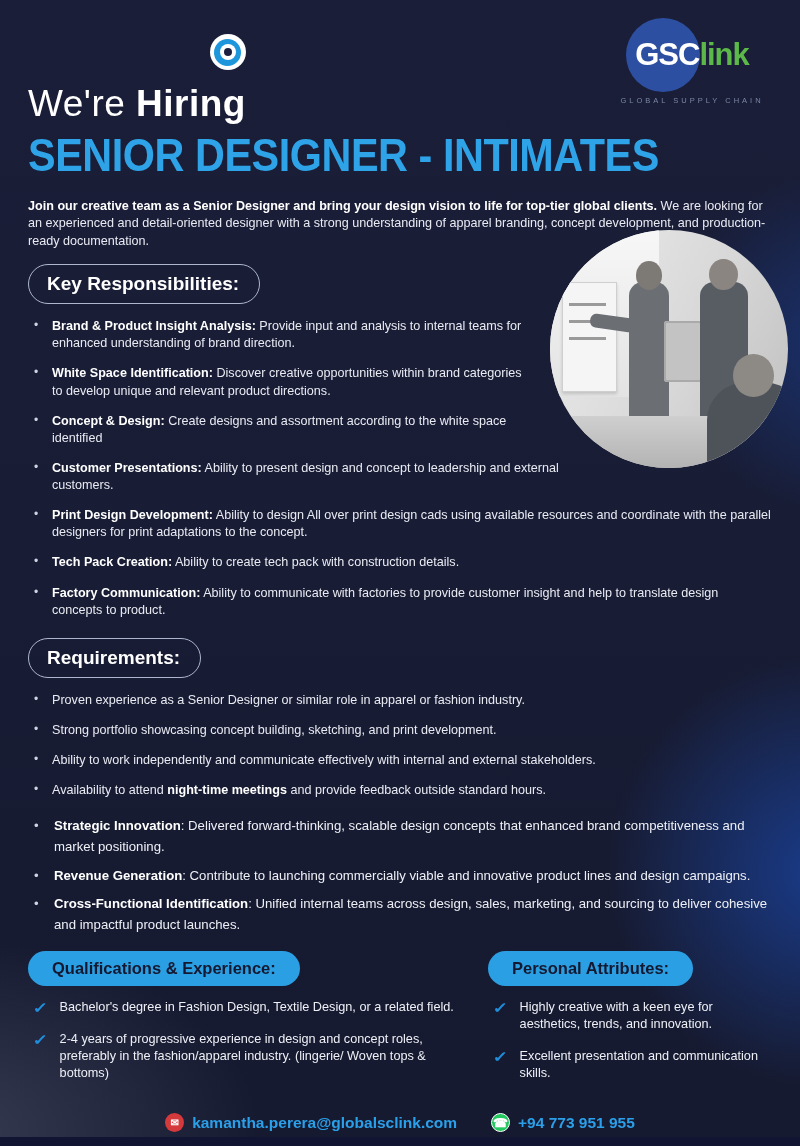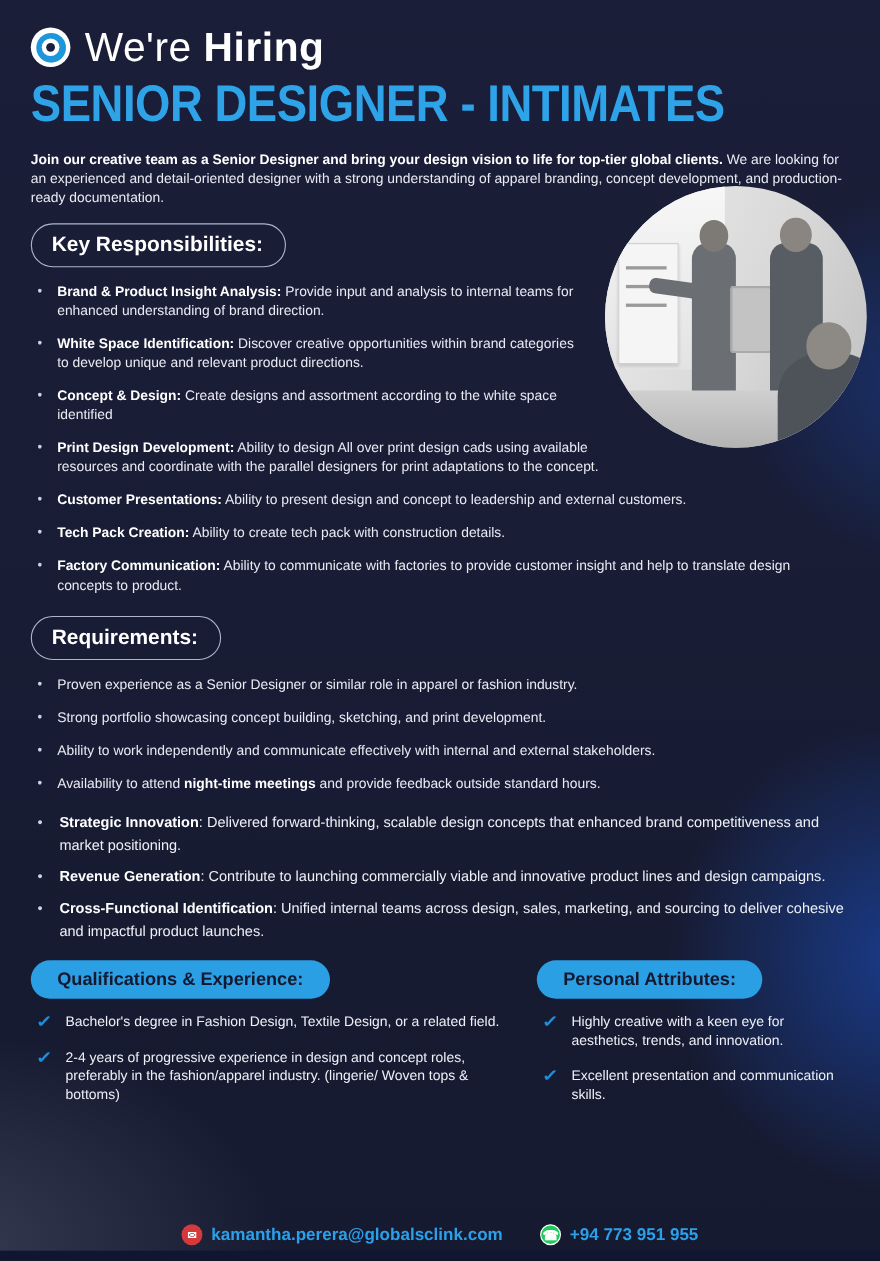--- a/index.html
+++ b/index.html
@@ -10,21 +10,21 @@
     background-color:#191d36;
     background-image:
       radial-gradient(circle 300px at 103% 76%, rgba(28,92,225,.50), rgba(28,92,225,0) 72%),
       radial-gradient(circle 240px at 105% 30%, rgba(28,92,225,.32), rgba(28,92,225,0) 72%),
       radial-gradient(ellipse 440px 280px at -6% 99%, rgba(142,152,178,.26), rgba(142,152,178,0) 70%),
       linear-gradient(#1a1e38, #161a30);
   }
   
   .header { padding:16px 28px 0 28px; }
   .brand-row { display:flex; justify-content:space-between; align-items:flex-start; }
-  .hiring { display:flex; align-items:center; gap:13px; margin-top:6px; }
+  .hiring { display:flex; align-items:flex-end; gap:13px; margin-top:18px;flex-direction:column; }
   .bullseye { width:36px; height:36px; border-radius:50%; background:#fff;
     display:flex; align-items:center; justify-content:center; flex:0 0 auto; }
   .bullseye .r1 { width:27px; height:27px; border-radius:50%; background:#1e96dc;
     display:flex; align-items:center; justify-content:center; }
   .bullseye .r2 { width:16px; height:16px; border-radius:50%; background:#fff;
     display:flex; align-items:center; justify-content:center; }
   .bullseye .r3 { width:8px; height:8px; border-radius:50%; background:#1b2040; }
   .hiring-text { font-size:37px; color:#fff; font-weight:400; letter-spacing:.5px; }
   .hiring-text b { font-weight:800; }
   .logo { position:relative; width:160px; height:100px; text-align:center; flex:0 0 auto; }
@@ -120,20 +120,27 @@
               <span class="r2">
                 <span class="r3"></span>
               </span>
             </span>
         </span>
         <span class="hiring-text">
           <span>We're</span>
           <b>Hiring</b>
         </span>
       </div>
+      <div class="logo">
+        <span class="logo-circle"></span>
+        <div class="logo-text">
+          <span class="gsc">GSC</span><span class="lnk">link</span>
+        </div>
+        <div class="logo-tagline">GLOBAL SUPPLY CHAIN</div>
+      </div>
     </div>
     <h1 class="title">SENIOR DESIGNER - INTIMATES</h1>
     <p class="intro">
       <b>Join our creative team as a Senior Designer and bring your design vision to life for top-tier global clients.</b><span> We are looking for an experienced and detail-oriented designer with a strong understanding of apparel branding, concept development, and production-ready documentation.</span>
     </p>
   </div>
 
   <div class="section resp">
     <div class="resp-body">
       <div class="photo">
@@ -155,23 +162,23 @@
       </div>
       <span class="pill-outline">Key Responsibilities:</span>
       <ul class="blist">
 
           <li><b>Brand &amp; Product Insight Analysis:</b><span> Provide input and analysis to internal teams for enhanced understanding of brand direction.</span></li>
 
           <li><b>White Space Identification:</b><span> Discover creative opportunities within brand categories to develop unique and relevant product directions.</span></li>
 
           <li><b>Concept &amp; Design:</b><span> Create designs and assortment according to the white space identified</span></li>
 
+          <li><b>Customer Presentations:</b><span> Ability to present design and concept to leadership and external customers.</span></li>
+
           <li><b>Print Design Development:</b><span> Ability to design All over print design cads using available resources and coordinate with the parallel designers for print adaptations to the concept.</span></li>
-
-          <li><b>Customer Presentations:</b><span> Ability to present design and concept to leadership and external customers.</span></li>
 
           <li><b>Tech Pack Creation:</b><span> Ability to create tech pack with construction details.</span></li>
 
           <li><b>Factory Communication:</b><span> Ability to communicate with factories to provide customer insight and help to translate design concepts to product.</span></li>
 
         </ul>
       <div style="clear:both; height:0;"></div>
     </div>
   </div>
 

